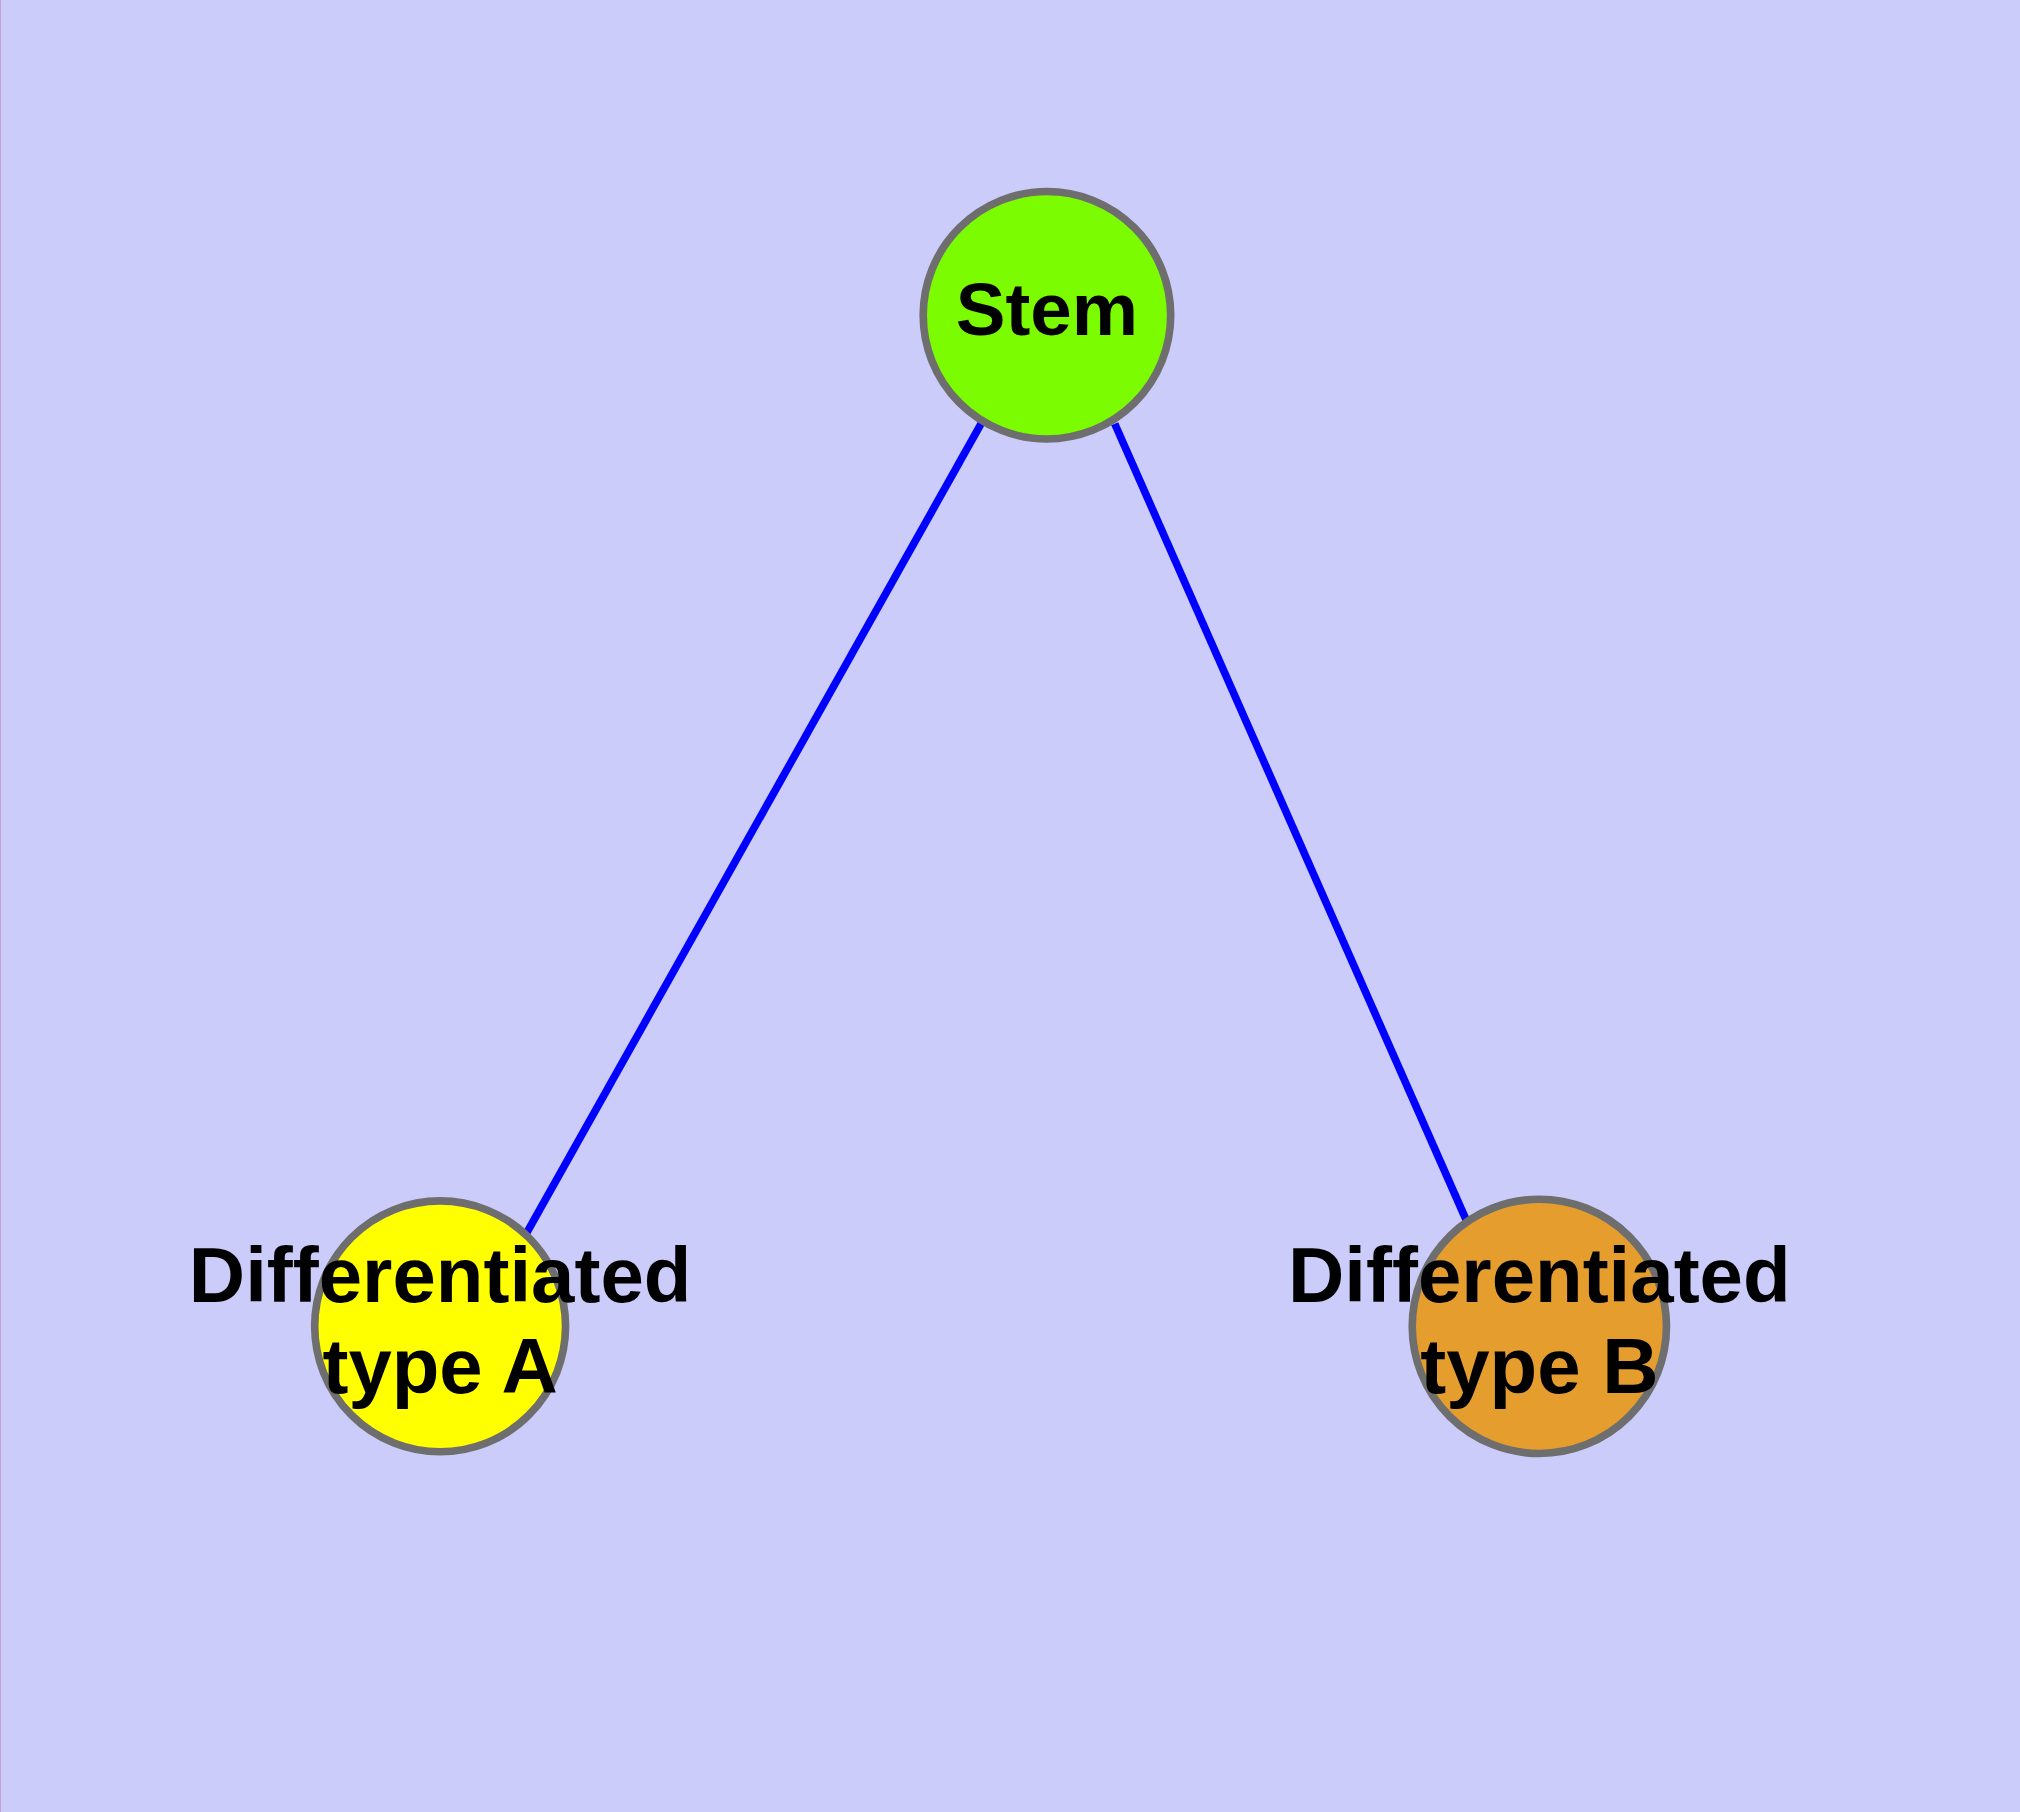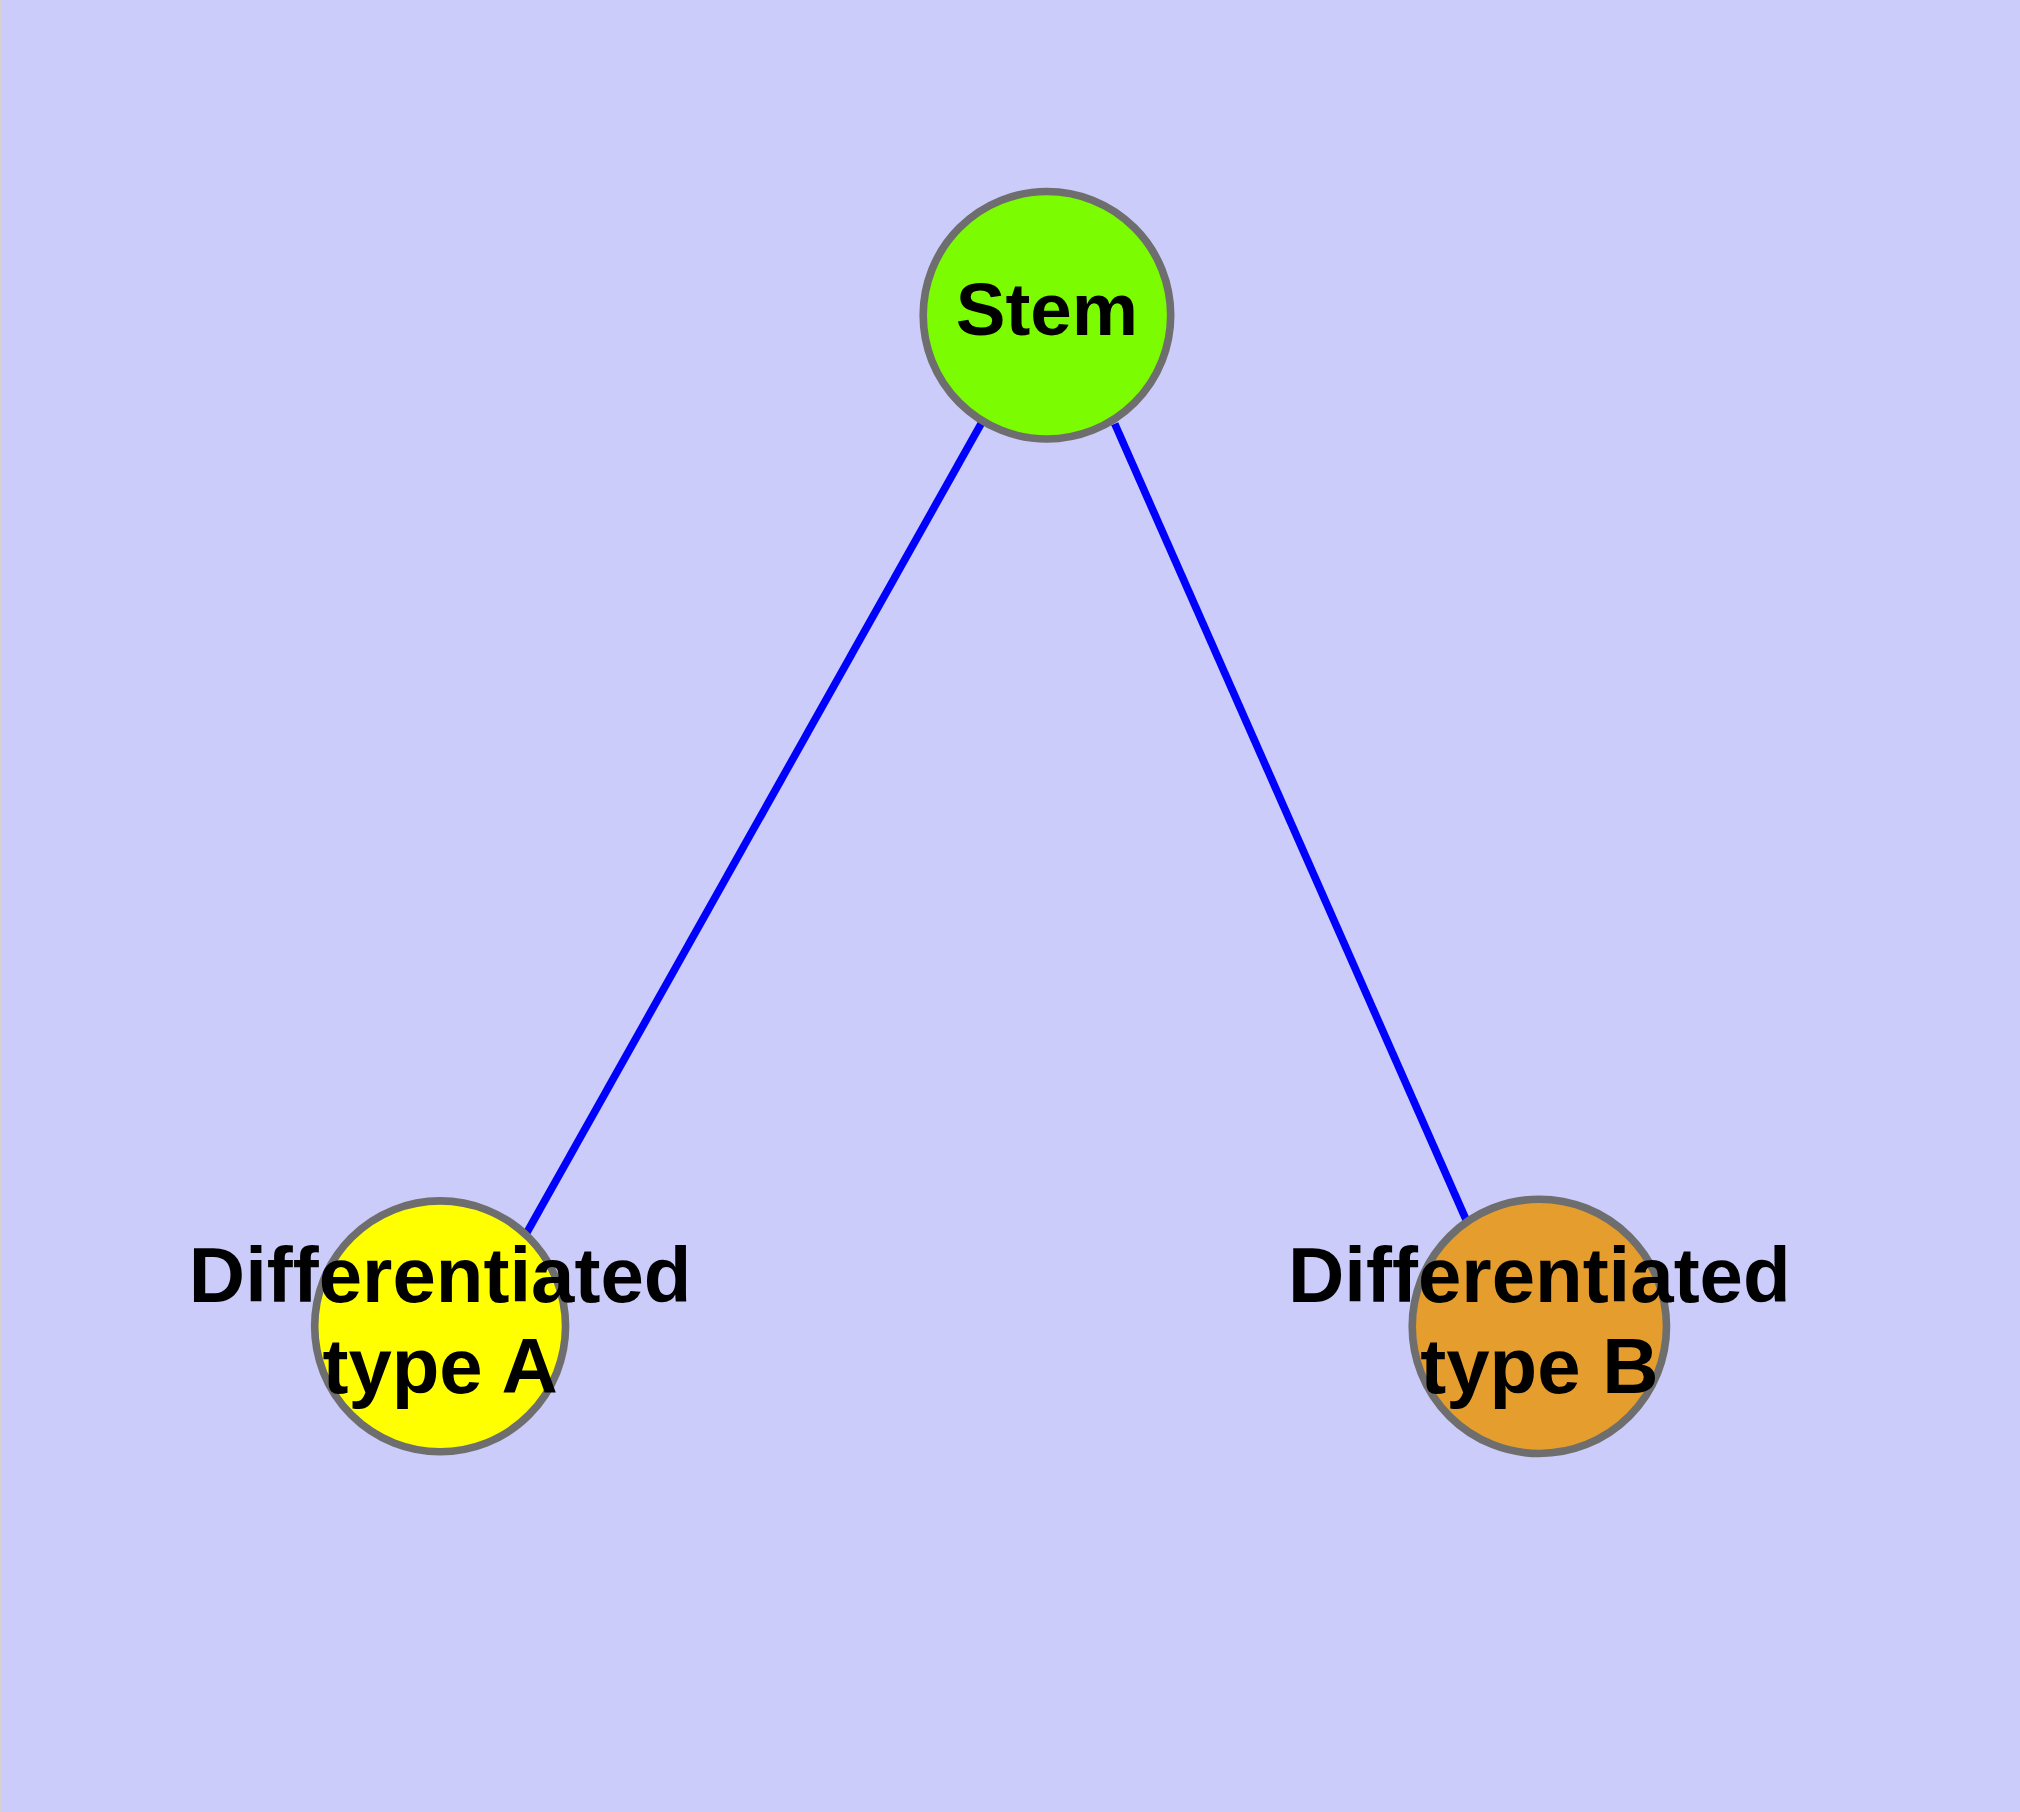--- a/index.html
+++ b/index.html
@@ -5,21 +5,21 @@
 <style>
   html, body {
     margin: 0;
     padding: 0;
     background: #ccccfa;
   }
   #stage {
     position: relative;
     width: 2021px;
     height: 1812px;
-    background: #fde047;
+    background: #be185d;
     overflow: hidden;
     font-family: "Liberation Sans", sans-serif;
   }
   #graph-svg {
     position: absolute;
     top: 0;
     left: 0;
     width: 2021px;
     height: 1812px;
     display: block;

